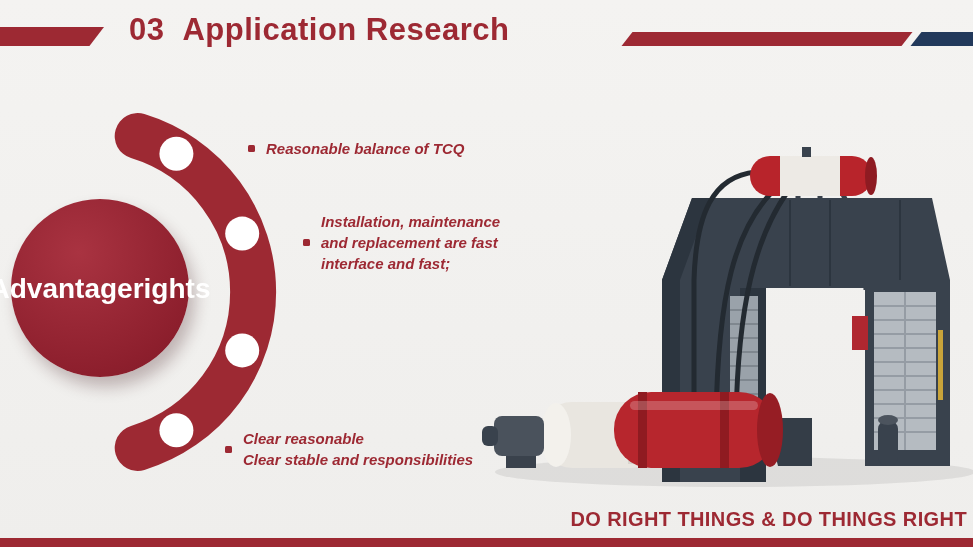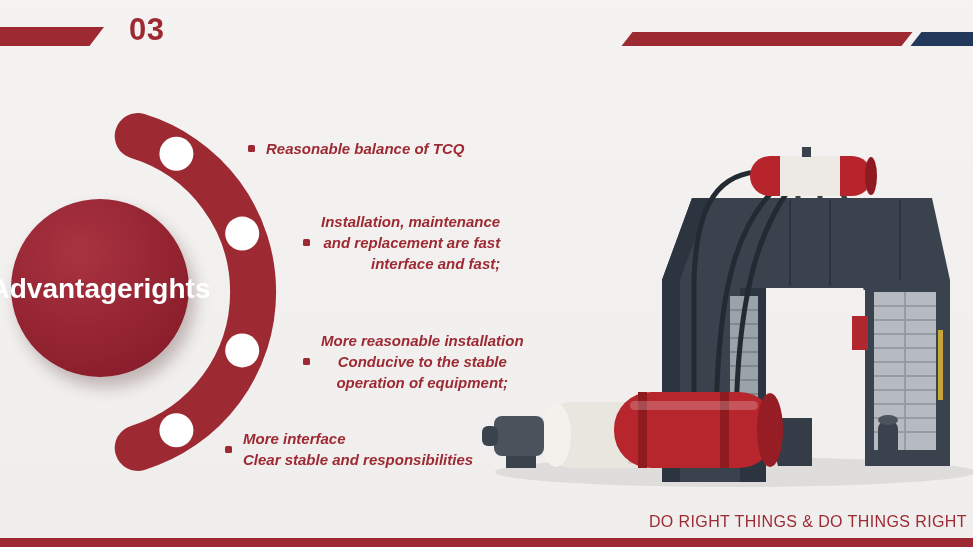--- a/index.html
+++ b/index.html
@@ -21,40 +21,41 @@
   .advantage-circle{position:absolute;left:11px;top:199px;width:178px;height:178px;border-radius:50%;
     background:radial-gradient(circle at 38% 30%,#a93341 0%,#8d1f2d 72%,#7e1a27 100%);
     color:#fff;display:flex;align-items:center;justify-content:center;
     font-weight:bold;font-size:28px;line-height:1.25;box-shadow:6px 10px 16px rgba(60,20,25,.28);}
 
   
   .bullet{position:absolute;display:flex;align-items:center;gap:11px;
           color:var(--accent,#9d2933);font-weight:bold;font-size:15px;line-height:21px;font-style:italic;}
   .marker{width:7px;height:7px;border-radius:1.5px;background:var(--accent,#9d2933);flex:none;}
   .b1{left:248px;top:138px;}
-  .b2{left:303px;top:211px;} .b2 .bullet-text{text-align:right;}
+  .b2{left:303px;top:211px;} .b2 .bullet-text{text-align:left;}
   .b3{left:303px;top:330px;} .b3 .bullet-text{text-align:center;}
   .b4{left:225px;top:428px;}
 
   
   .equip{position:absolute;left:480px;top:120px;}
 
   
   .footer-slogan{position:absolute;right:6px;bottom:16px;color:var(--accent,#9d2933);
-                 font-size:16px;font-weight:400;letter-spacing:.4px;}
+                 font-size:20px;font-weight:700;letter-spacing:.4px;}
   .bottom-bar{position:absolute;left:0;bottom:0;width:100%;height:9px;background:var(--accent,#9d2933);}
 </style>
 </head>
 <body>
 
 <div class="stage">
 
   <div class="accent accent-left"></div>
   <div class="title-row">
     <span>03</span>
+    <span>Application Research</span>
   </div>
   <div class="accent accent-right-red"></div>
   <div class="accent accent-right-navy"></div>
 
   <svg class="arc-svg" width="330" height="400" viewBox="0 0 330 400">
     <path d="M 137.7 40.1 A 163 163 0 0 1 137.7 351.9" fill="none" stroke="#9d2933" stroke-width="46" stroke-linecap="round"></path>
     <circle cx="176.4" cy="57.8" r="17" fill="#ffffff"></circle>
     <circle cx="242.2" cy="137.6" r="17" fill="#ffffff"></circle>
     <circle cx="242.2" cy="254.4" r="17" fill="#ffffff"></circle>
     <circle cx="176.4" cy="334.2" r="17" fill="#ffffff"></circle>
@@ -74,33 +75,25 @@
 
   <div class="bullet b2">
     <span class="marker"></span>
     <div class="bullet-text">
       <div>Installation, maintenance</div>
       <div>and replacement are fast</div>
       <div>interface and fast;</div>
     </div>
   </div>
 
-  <div class="bullet b3">
-    <span class="marker"></span>
-    <div class="bullet-text">
-      <div>More reasonable installation</div>
-      <div>Conducive to the stable</div>
-      <div>operation of equipment;</div>
-    </div>
-  </div>
 
   <div class="bullet b4">
     <span class="marker"></span>
     <div class="bullet-text">
-      <div>More interface</div>
+      <div>Clear reasonable</div>
       <div>Clear stable and responsibilities</div>
     </div>
   </div>
 
   <svg class="equip" viewBox="0 0 493 390" width="493" height="390" role="img">
     <title>industrial boiler equipment</title>
 
     <ellipse cx="255" cy="352" rx="240" ry="15" fill="rgba(70,70,70,0.10)"></ellipse>
 
     <g stroke="#39414b" stroke-width="5" fill="none">

